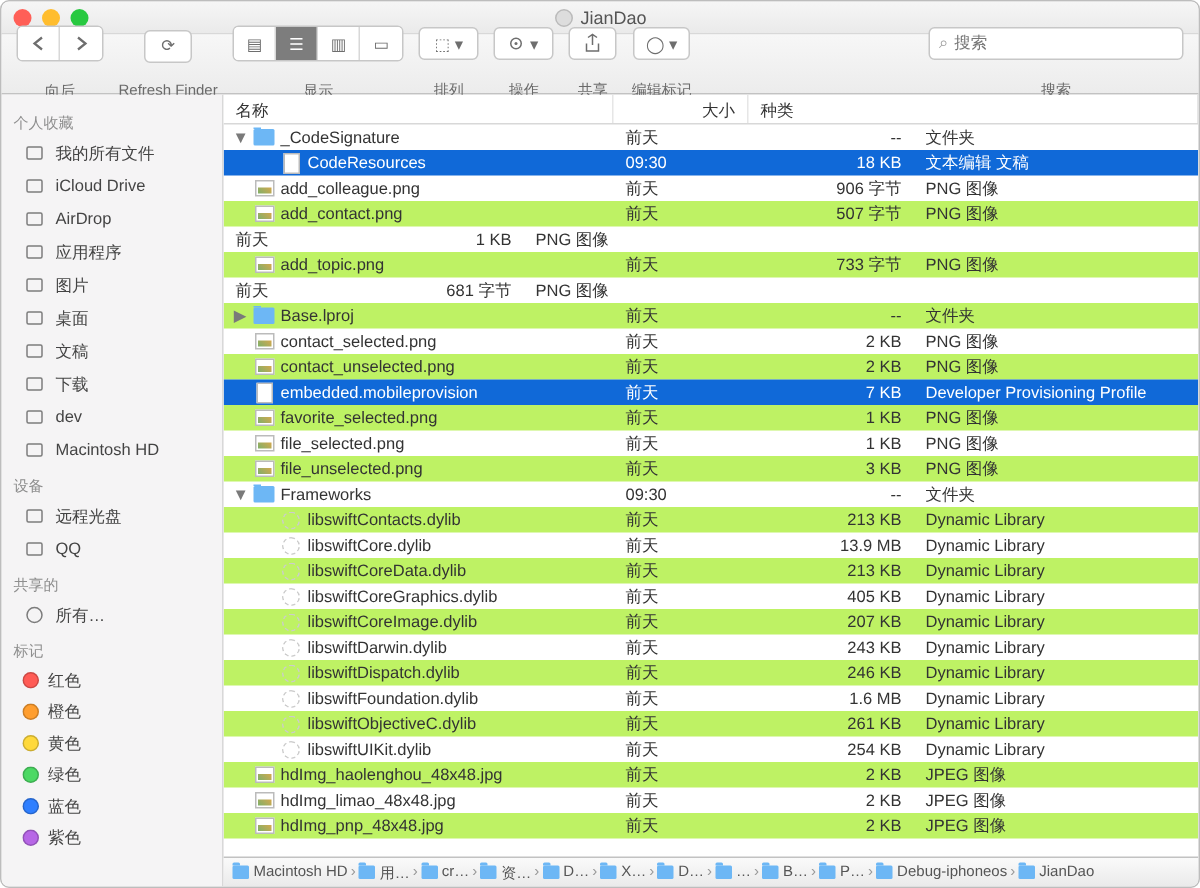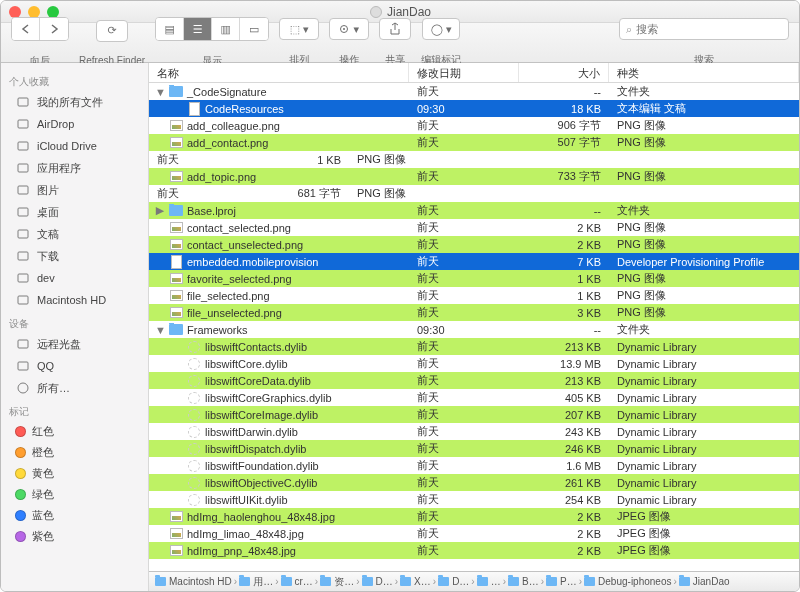--- a/index.html
+++ b/index.html
@@ -160,29 +160,29 @@
               </svg>
             </span>
             <span>我的所有文件</span>
           </div>
           <div class="sb-item">
             <span class="ico">
               <svg width="14" height="14" viewBox="0 0 14 14">
                 <rect x="2" y="3" width="10" height="8" rx="1" fill="none" stroke="currentColor"></rect>
               </svg>
             </span>
+            <span>iCloud Drive</span>
+          </div>
+          <div class="sb-item">
+            <span class="ico">
+              <svg width="14" height="14" viewBox="0 0 14 14">
+                <rect x="2" y="3" width="10" height="8" rx="1" fill="none" stroke="currentColor"></rect>
+              </svg>
+            </span>
             <span>AirDrop</span>
-          </div>
-          <div class="sb-item">
-            <span class="ico">
-              <svg width="14" height="14" viewBox="0 0 14 14">
-                <rect x="2" y="3" width="10" height="8" rx="1" fill="none" stroke="currentColor"></rect>
-              </svg>
-            </span>
-            <span>iCloud Drive</span>
           </div>
           <div class="sb-item">
             <span class="ico">
               <svg width="14" height="14" viewBox="0 0 14 14">
                 <rect x="2" y="3" width="10" height="8" rx="1" fill="none" stroke="currentColor"></rect>
               </svg>
             </span>
             <span>应用程序</span>
           </div>
           <div class="sb-item">
@@ -246,20 +246,21 @@
           </div>
           <div class="sb-item">
             <span class="ico">
               <svg width="14" height="14" viewBox="0 0 14 14">
                 <rect x="2" y="3" width="10" height="8" rx="1" fill="none" stroke="currentColor"></rect>
               </svg>
             </span>
             <span>QQ</span>
           </div>
         </div>
+      <div class="sb-head">共享的</div>
       <div id="sb-shared">
           <div class="sb-item">
             <span class="ico">
               <svg width="14" height="14" viewBox="0 0 14 14">
                 <circle cx="7" cy="7" r="5" fill="none" stroke="currentColor"></circle>
               </svg>
             </span>
             <span>所有…</span>
           </div>
         </div>
@@ -288,21 +289,20 @@
           <div class="sb-item">
             <span class="tag-dot" style="background:#b767e6"></span>
             <span>紫色</span>
           </div>
         </div>
     </div>
 
     <div class="content">
       <div class="headers">
         <div class="col col-name">名称</div>
-        <div class="col col-date">修改日期</div>
         <div class="col col-size">大小</div>
         <div class="col col-kind">种类</div>
       </div>
       <div class="filelist" id="filelist">
           <div class="row  ">
     <div class="col col-name" style="padding-left:6px">
       <span class="disclosure">▼</span>
       <span class="file-ico">
                 <span class="folder-ico"></span>
               </span>

